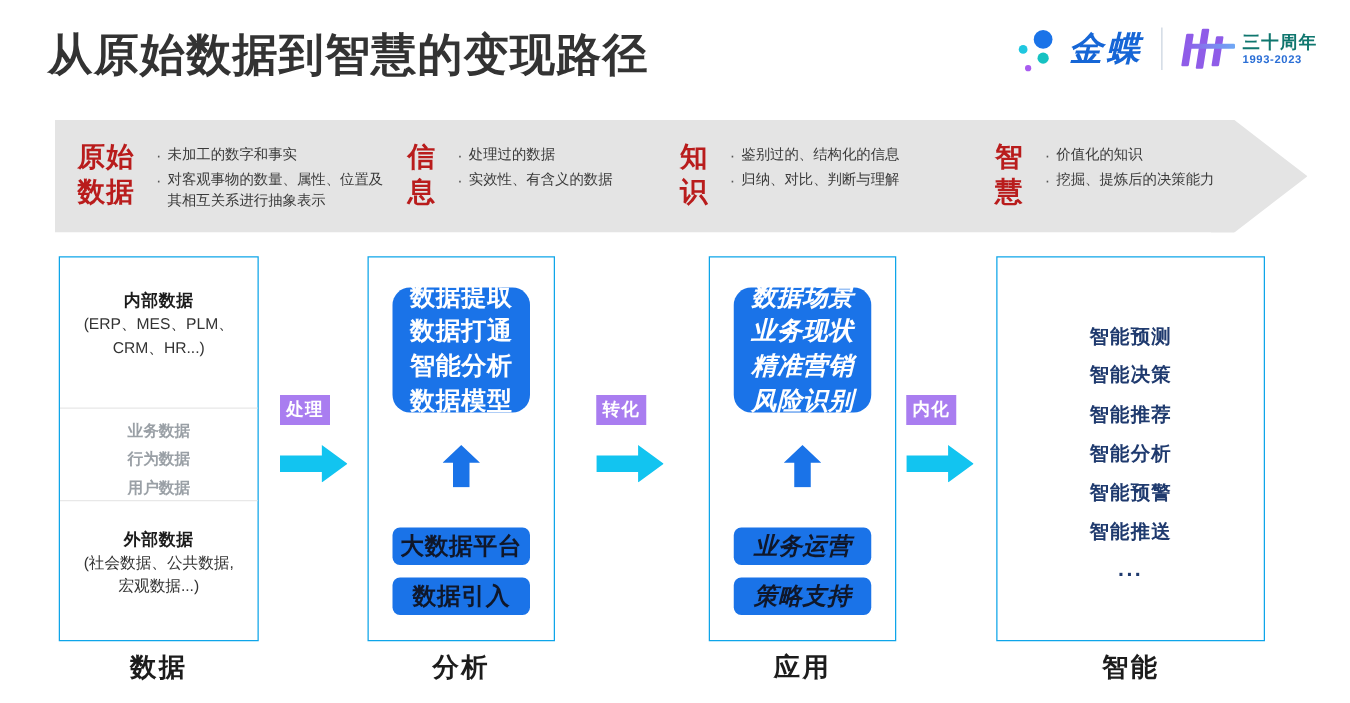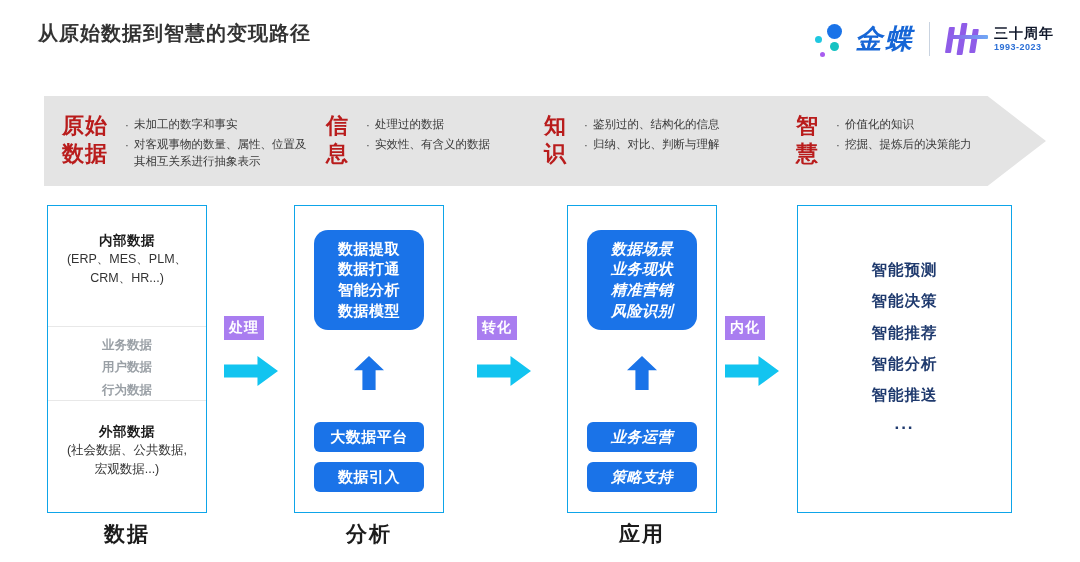--- a/index.html
+++ b/index.html
@@ -7,21 +7,21 @@
     width: 1080px; height: 562px;
     background: #ffffff;
     font-family: "Liberation Sans", "DejaVu Sans", sans-serif;
     overflow: hidden;
   }
   .page { position: relative; width: 1080px; height: 562px; background: #fff; }
 
   
   .title {
     position: absolute; left: 38px; top: 20px;
-    font-size: 20px; font-weight: bold; color: #333333;
+    font-size: 36px; font-weight: bold; color: #333333;
     letter-spacing: 1px; white-space: nowrap;
   }
   .logo { position: absolute; right: 26px; top: 18px; height: 42px; display: flex; align-items: center; }
   .logo-dots { position: relative; width: 38px; height: 34px; }
   .logo-dots i { position: absolute; border-radius: 50%; display: block; }
   .dot-a { width: 15px; height: 15px; background: #1a73e8; left: 14px; top: 2px; }
   .dot-b { width: 7px;  height: 7px;  background: #1fc7e0; left: 2px;  top: 14px; }
   .dot-c { width: 9px;  height: 9px;  background: #15c2c2; left: 17px; top: 20px; }
   .dot-d { width: 5px;  height: 5px;  background: #a85cf0; left: 7px;  top: 30px; }
   .logo-word {
@@ -30,21 +30,21 @@
   }
   .logo-sep { width: 1px; height: 34px; background: #c9d3e0; margin: 0 14px; }
   .anniv { display: flex; align-items: center; }
   .anniv-mark { position: relative; width: 44px; height: 34px; margin-right: 6px; }
   .anniv-mark span { position: absolute; display: block; background: #8f5ce8; border-radius: 1px; }
   .bar1 { width: 6px; height: 26px; left: 3px;  top: 5px;  transform: skewX(-9deg); }
   .bar2 { width: 6px; height: 32px; left: 15px; top: 1px;  transform: skewX(-9deg); }
   .bar3 { width: 6px; height: 24px; left: 27px; top: 7px;  transform: skewX(-9deg); }
   .bar4 { width: 40px; height: 4px; left: 4px;  top: 13px; background: linear-gradient(90deg,#8f5ce8,#6fa9f5) !important; }
   .anniv-text { line-height: 1.05; }
-  .anniv-cn { font-size: 14px; font-weight: bold; color: #0f172a; letter-spacing: 1px; }
+  .anniv-cn { font-size: 14px; font-weight: bold; color: #0f766e; letter-spacing: 1px; }
   .anniv-yr { font-size: 9px; font-weight: bold; color: #2b6fd6; letter-spacing: 0.5px; margin-top: 2px; }
 
   
   .banner {
     position: absolute; left: 44px; top: 96px; width: 1002px; height: 90px;
     background: #e4e4e4;
     clip-path: polygon(0 0, 92.3% 0, 92.3% -16%, 100% 50%, 92.3% 116%, 92.3% 100%, 0 100%);
   }
   .stage { position: absolute; top: 16px; display: flex; align-items: flex-start; }
   .stage-1 { left: 18px; }
@@ -83,33 +83,33 @@
   #seg-mid      { height: 74px;  padding-top: 7px; }
   #seg-external { height: 112px; padding-top: 22px; }
   #label1 { left: 47px; width: 160px; }
 
   
   #card2 { left: 294px; top: 205px; width: 150px; height: 308px; }
   #card3 { left: 567px; top: 205px; width: 150px; height: 308px; font-style: italic; }
   .blue-box {
     position: absolute; left: 50%; transform: translateX(-50%); top: 24px;
     width: 110px; height: 100px; background: #1a73e8; border-radius: 14px;
-    color: #fff; font-size: 15px; font-weight: bold; line-height: 1.38;
+    color: #fff; font-size: 20px; font-weight: bold; line-height: 1.38;
     display: flex; flex-direction: column; align-items: center; justify-content: center;
     letter-spacing: 0.5px;
   }
   .up-arrow {
     position: absolute; left: 50%; transform: translateX(-50%); top: 150px;
     width: 30px; height: 34px; background: #1a73e8;
     clip-path: polygon(50% 0, 100% 42%, 72% 42%, 72% 100%, 28% 100%, 28% 42%, 0 42%);
   }
   .pill {
     position: absolute; left: 50%; transform: translateX(-50%);
     width: 110px; height: 30px; background: #1a73e8; border-radius: 6px;
-    color: #ffffff; font-size: 15px; font-weight: bold;
+    color: #0f172a; font-size: 19px; font-weight: bold;
     display: flex; align-items: center; justify-content: center; letter-spacing: 0.5px;
   }
   .pill-a { top: 216px; }
   .pill-b { top: 256px; }
   #label2 { left: 294px; width: 150px; }
   #label3 { left: 567px; width: 150px; }
 
   
   #card4 { left: 797px; top: 205px; width: 215px; height: 308px; }
   .smart-list { padding-top: 48px; text-align: center; }
@@ -238,22 +238,22 @@
 
   <div class="card" id="card1">
     <div class="seg" id="seg-internal">
       <div class="seg-head">内部数据</div>
       <div class="seg-sub">(ERP、MES、PLM、</div>
       <div class="seg-sub">CRM、HR...)</div>
     </div>
     <div class="seg" id="seg-mid">
       <div class="gray-list">
         <div>业务数据</div>
+        <div>行为数据</div>
         <div>用户数据</div>
-        <div>行为数据</div>
       </div>
     </div>
     <div class="seg" id="seg-external">
       <div class="seg-head">外部数据</div>
       <div class="seg-sub">(社会数据、公共数据,</div>
       <div class="seg-sub">宏观数据...)</div>
     </div>
   </div>
   <div class="col-label" id="label1">数据</div>
 
@@ -297,18 +297,20 @@
     <div class="conn-badge">内化</div>
     <div class="conn-arrow"></div>
   </div>
 
   <div class="card" id="card4">
     <div class="smart-list">
       <div>智能预测</div>
       <div>智能决策</div>
       <div>智能推荐</div>
       <div>智能分析</div>
+      <div>智能预警</div>
       <div>智能推送</div>
       <div class="ellipsis">...</div>
     </div>
   </div>
+  <div class="col-label" id="label4">智能</div>
 
 </div>
 
 </body></html>

